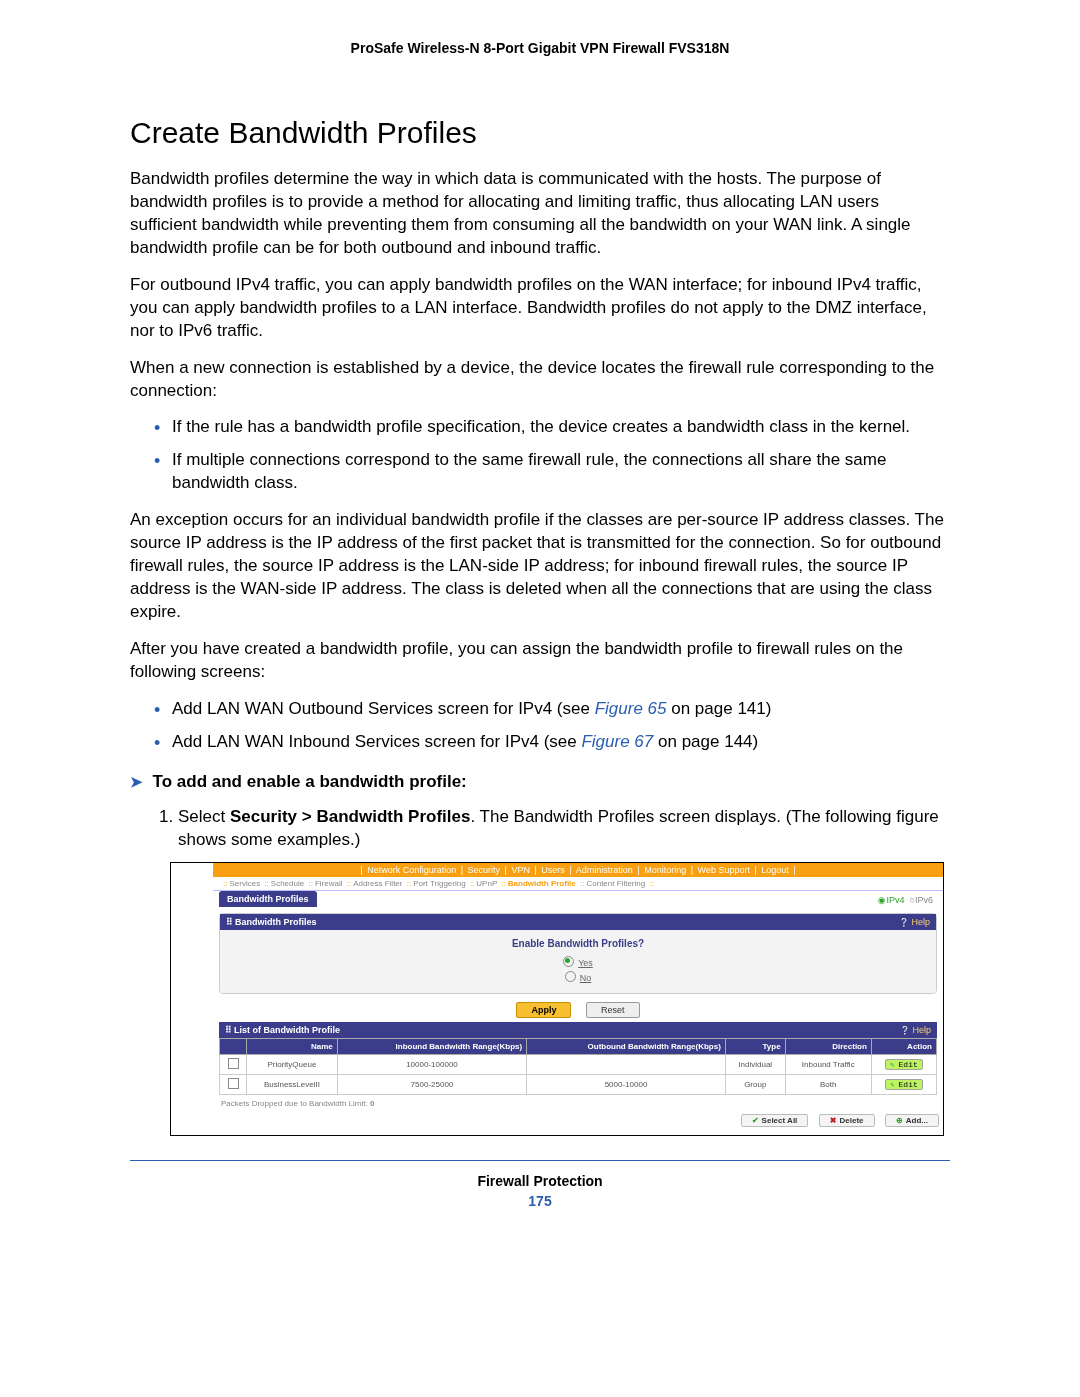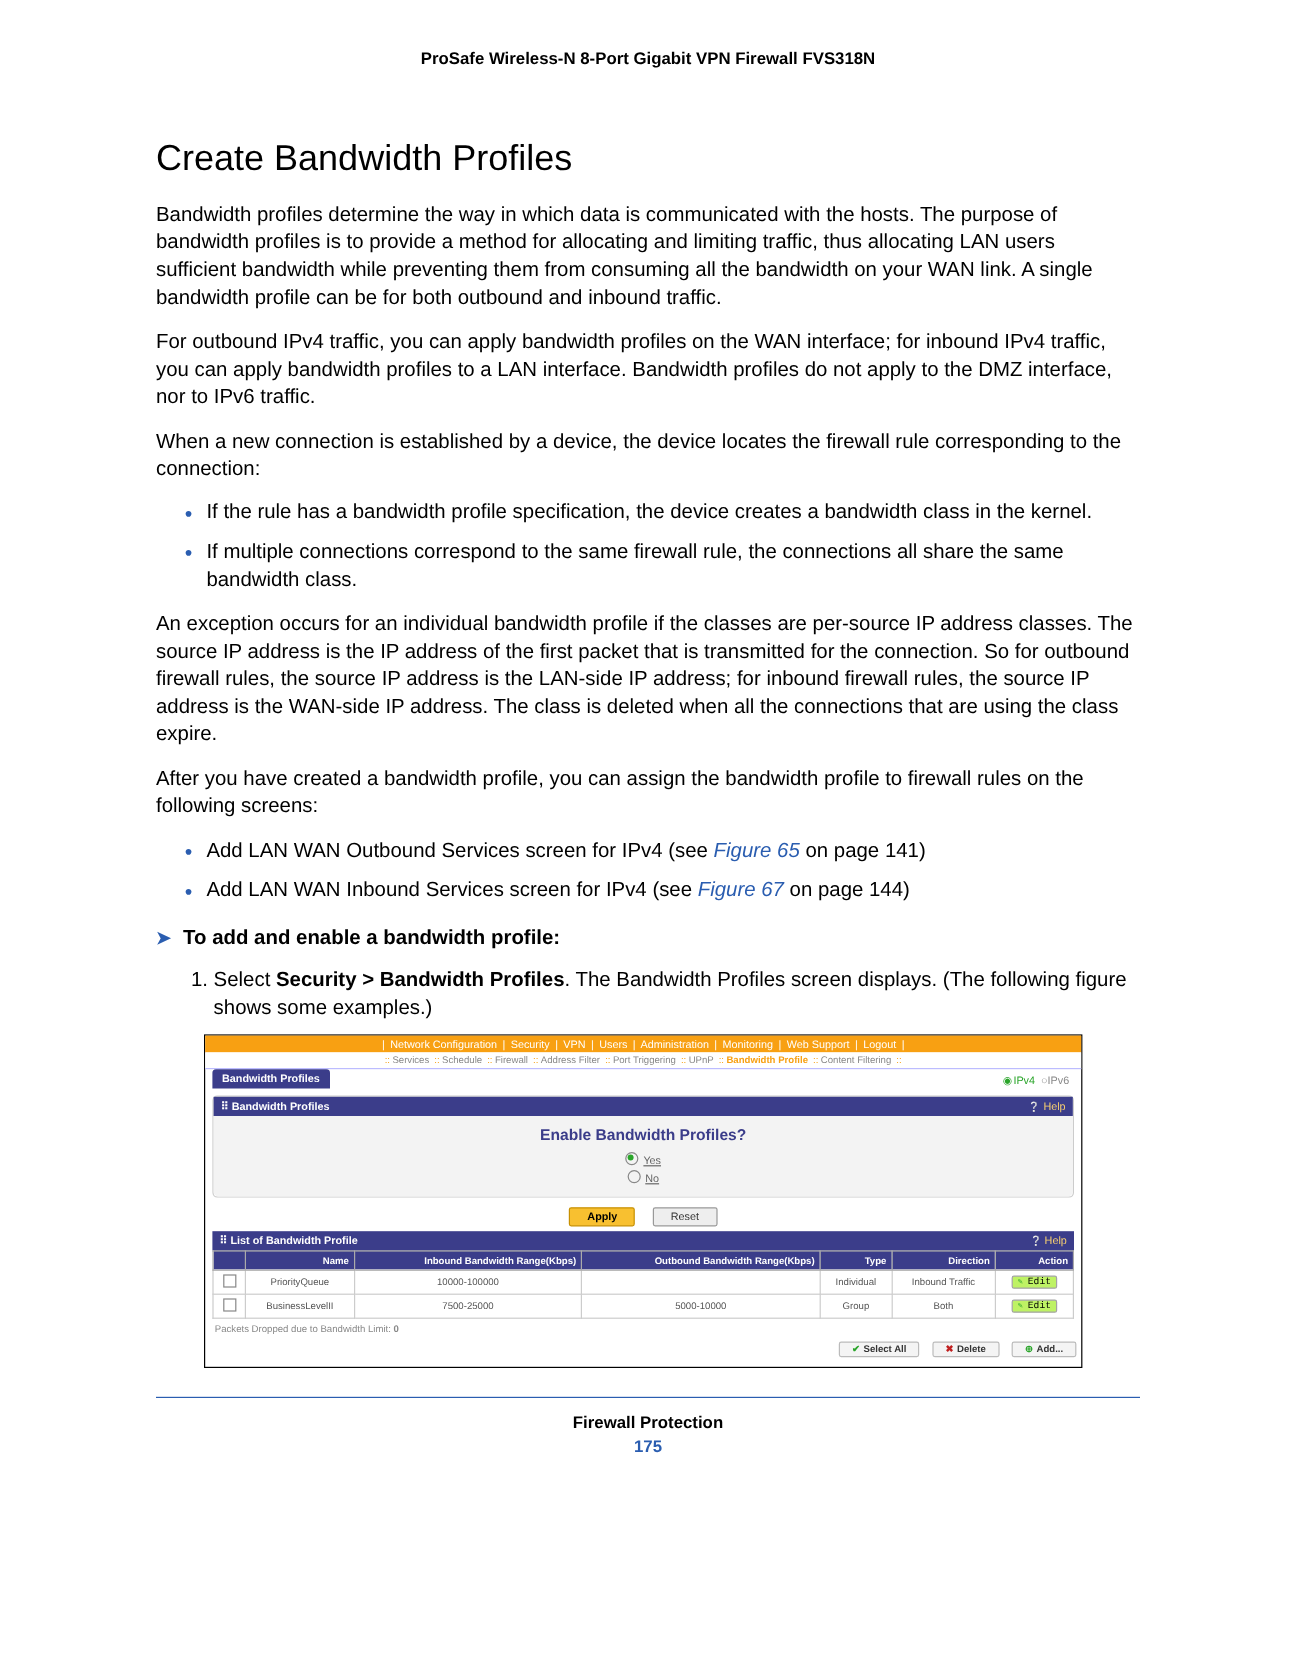--- a/index.html
+++ b/index.html
@@ -68,36 +68,36 @@
     line-height: 1.35;
   }
   ol.steps b { font-weight: bold; }
 
   
   .fig-wrap {
     border: 1px solid #000;
     margin: 6px 0 4px 40px;
     width: 730px;
     font-size: 9px;
+    padding-left: 42px;
   }
   .nav1 {
     background: #f8a012;
     color: #fff;
     padding: 2px 8px;
     font-size: 9px;
     text-align: center;
   }
   .nav1 span { color: #fff; }
   .nav1 .sep { color: #fff; margin: 0 2px; }
   .nav2 {
     background: #fff;
     color: #888;
     padding: 2px 8px;
     font-size: 8px;
-    text-align: center;
     border-bottom: 1px solid #bcbcff;
   }
   .nav2 .dot { color: #f8a012; margin: 0 2px; }
   .nav2 .active { color: #f8a012; font-weight: bold; }
   .tabrow {
     display: flex;
     align-items: flex-end;
     padding: 0 6px;
   }
   .tab {
@@ -137,21 +137,21 @@
   .panel-hd .help::before { content: "❔ "; color:#f8d070; font-size:8px;}
   .panel-body {
     background: #f3f3f3;
     padding: 8px;
     border-radius: 0 0 4px 4px;
   }
   .enable-q {
     text-align: center;
     color: #3b3d8a;
     font-weight: bold;
-    font-size: 13px;
+    font-size: 10px;
     margin-bottom: 6px;
   }
   .radio-row { text-align: center; font-size: 9px; color:#666; margin:2px 0;text-decoration:underline;}
   .radio-dot { display:inline-block; width:9px; height:9px; border:1px solid #888; border-radius:50%; margin-right:4px; position:relative; top:1px;}
   .radio-dot.sel::after{content:""; position:absolute; left:1px; top:1px; width:5px; height:5px; background:#2aa52a; border-radius:50%;}
   .btnrow { text-align:center; margin:8px 0 4px 0;}
   .btn {
     display:inline-block; font-size:9px; padding:2px 14px; margin:0 6px;
     border:1px solid #999; border-radius:2px; background:#eee; color:#333;
   }

